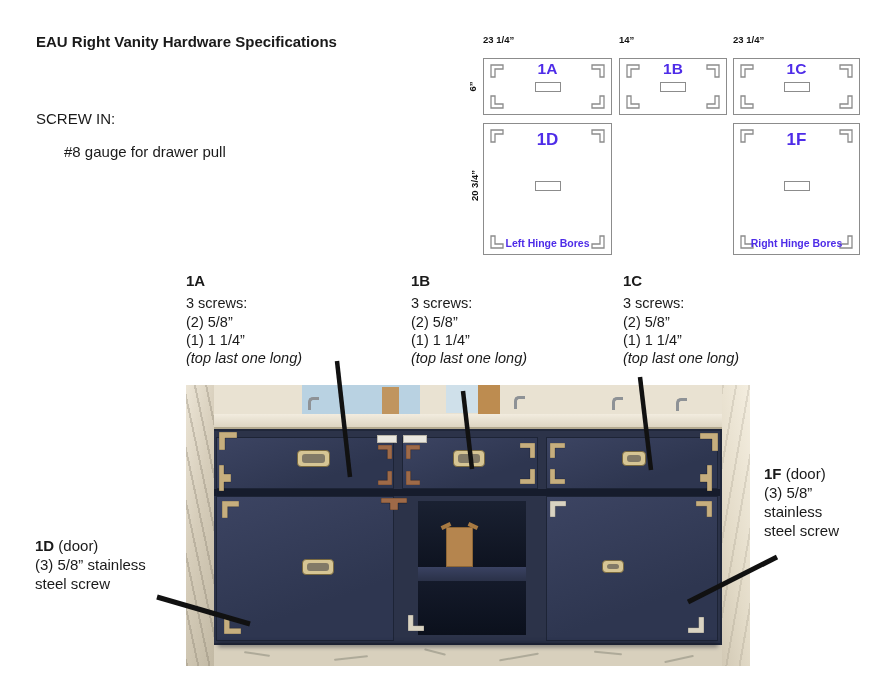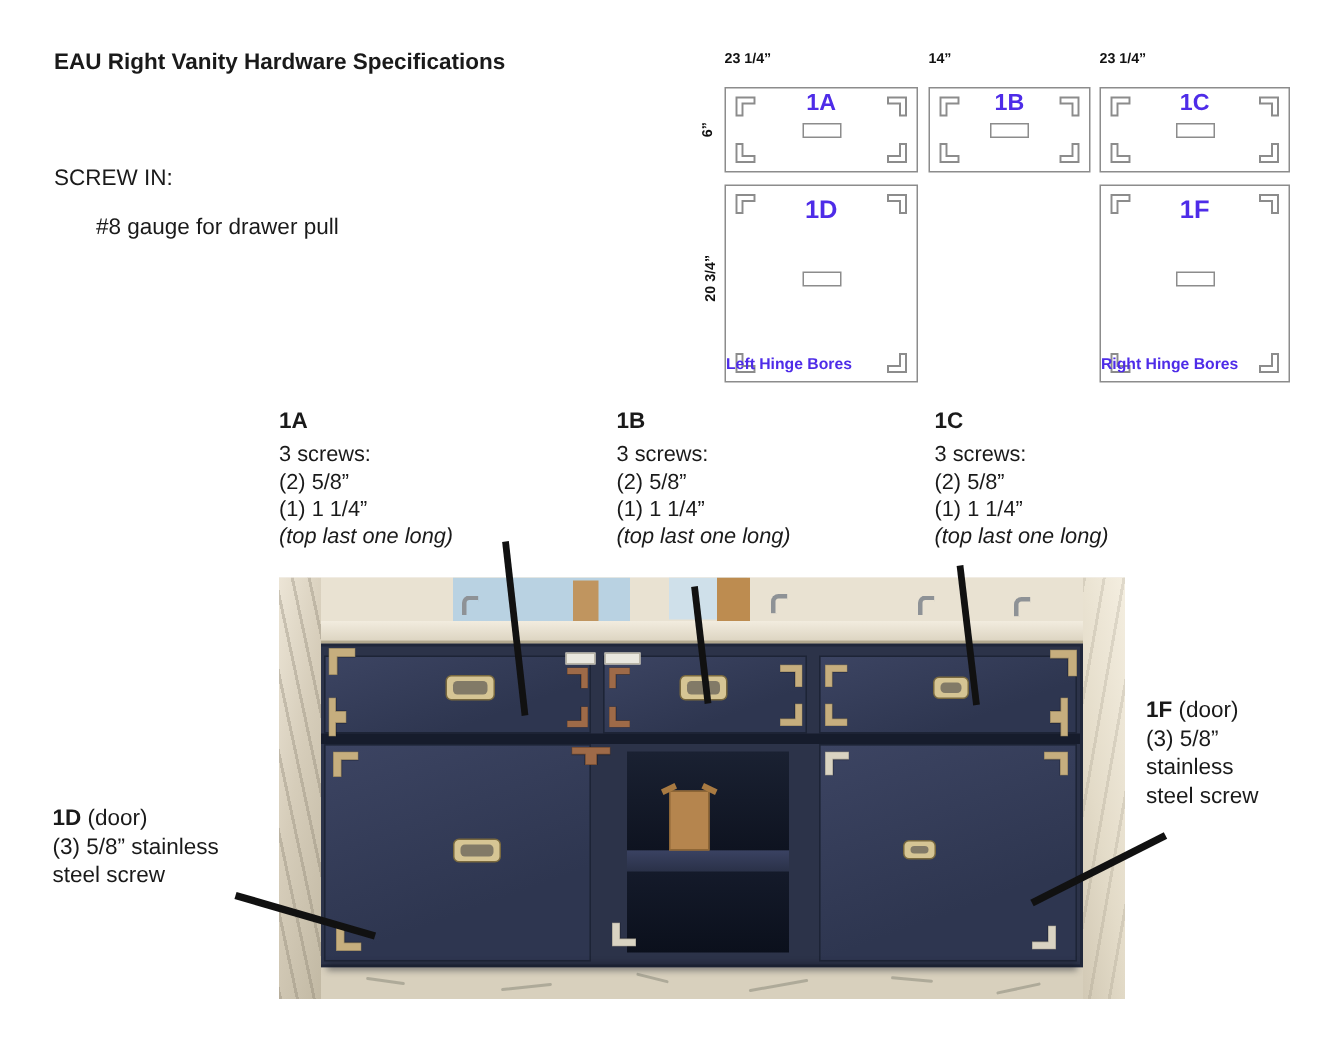--- a/index.html
+++ b/index.html
@@ -26,21 +26,21 @@
   
   .dim{position:absolute;top:34px;height:12px;font-size:9.5px;font-weight:bold;text-align:left;color:#111;}
   .side-dim{position:absolute;font-size:9.5px;font-weight:bold;color:#111;text-align:center;transform:rotate(-90deg);white-space:nowrap;}
   .panel{position:absolute;background:#fff;border:1.5px solid var(--outline);box-sizing:border-box;}
   .plabel{position:absolute;left:0;width:100%;text-align:center;font-weight:bold;color:var(--accent);}
   .panel.top .plabel{top:1px;font-size:15.5px;}
   .panel.bot .plabel{top:6px;font-size:17px;}
   .pull-outline{position:absolute;left:50%;transform:translateX(-50%);width:26px;height:10px;border:1.3px solid var(--outline);box-sizing:border-box;background:#fff;}
   .panel.top .pull-outline{top:23px;}
   .panel.bot .pull-outline{top:57px;}
-  .pnote{position:absolute;bottom:5px;left:0;width:100%;text-align:left;font-size:10.5px;font-weight:bold;color:var(--accent);}
+  .pnote{position:absolute;bottom:5px;left:0;width:100%;text-align:center;font-size:10.5px;font-weight:bold;color:var(--accent);}
   .cb{position:absolute;width:14px;height:14px;line-height:0;color:var(--outline);}
   .cb svg{width:14px;height:14px;}
   .cb.tl{left:6px;top:5px;}
   .cb.tr{right:6px;top:5px;transform:rotate(90deg);}
   .cb.br{right:6px;bottom:5px;transform:rotate(180deg);}
   .cb.bl{left:6px;bottom:5px;transform:rotate(270deg);}
   
   .col{position:absolute;top:272px;font-size:14.5px;line-height:18.3px;width:170px;}
   .col .hdr{font-size:15px;font-weight:bold;margin-bottom:4px;}
   .italic{font-style:italic;}

